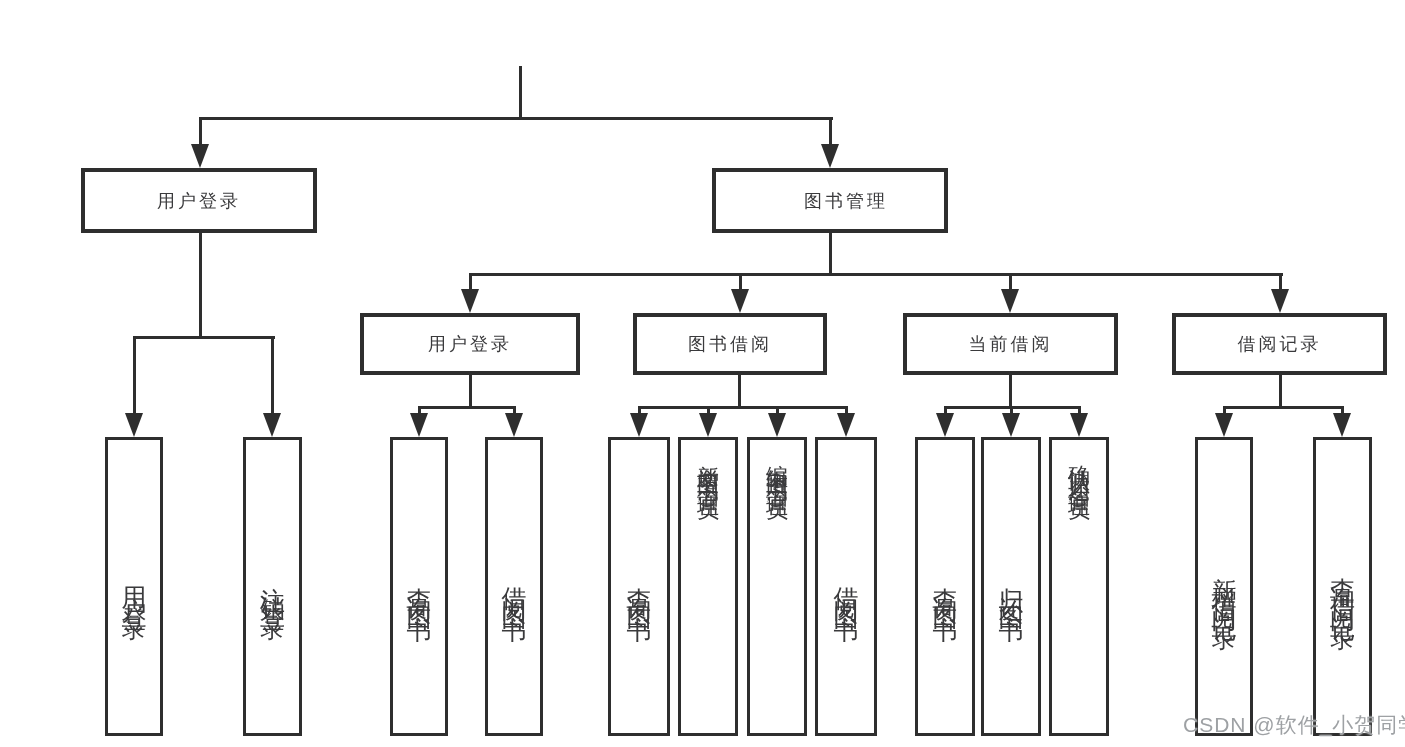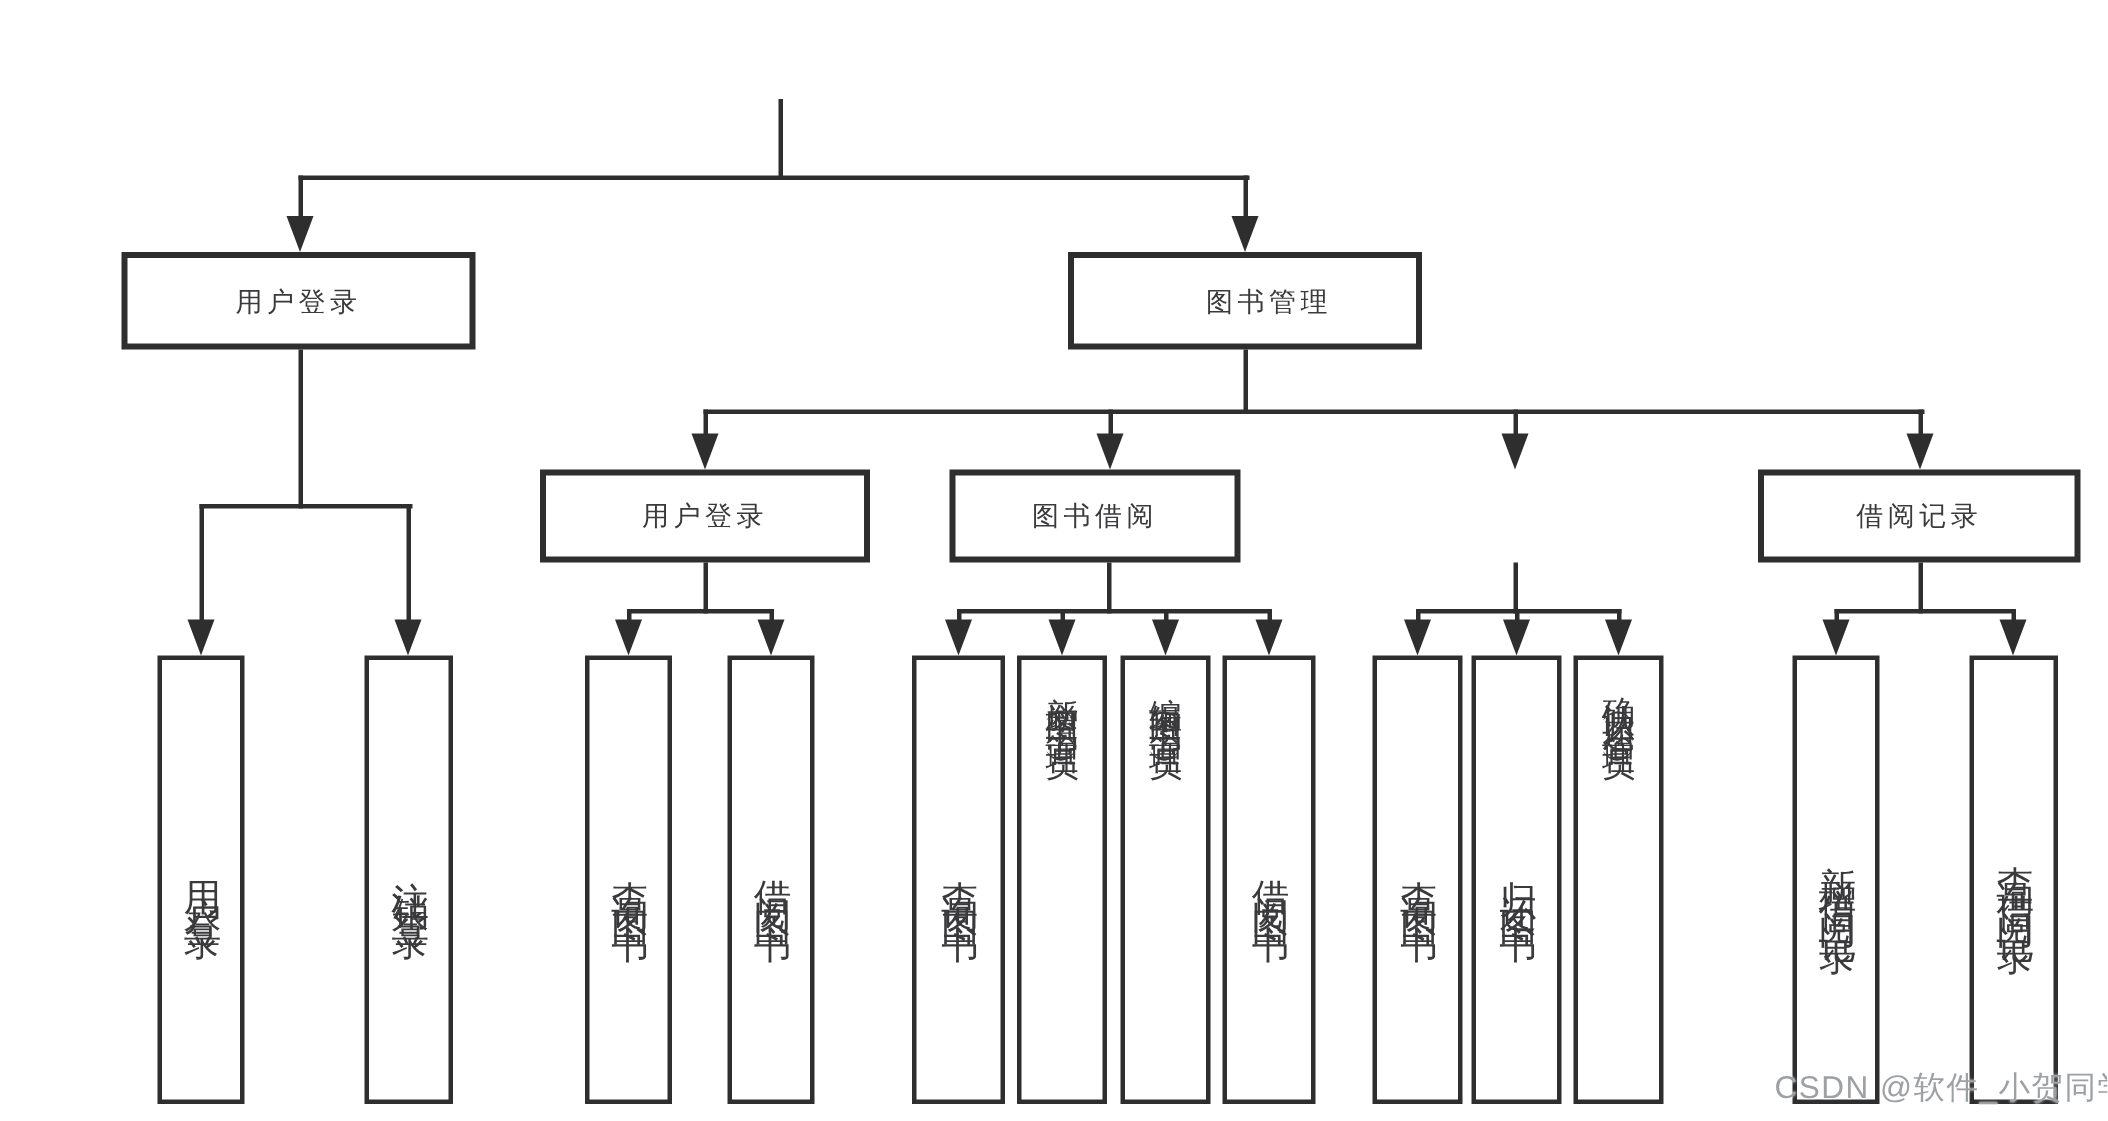--- a/index.html
+++ b/index.html
@@ -74,20 +74,23 @@
   </div>
   <div class="node l2" style="left:712px;padding-left:32px;">
     <span>图书管理</span>
   </div>
 
   <div class="node l3" style="left:360px;width:220px;">
     <span>用户登录</span>
   </div>
   <div class="node l3" style="left:633px;width:194px;">
     <span>图书借阅</span>
+  </div>
+  <div class="node l3" style="left:903px;width:215px;">
+    <span>当前借阅</span>
   </div>
   <div class="node l3" style="left:1172px;width:215px;">
     <span>借阅记录</span>
   </div>
 
   <div class="leaf" style="left:105px;width:58px;">
     <span>用户登录</span>
   </div>
   <div class="leaf" style="left:243px;width:59px;">
     <span>注销登录</span>

